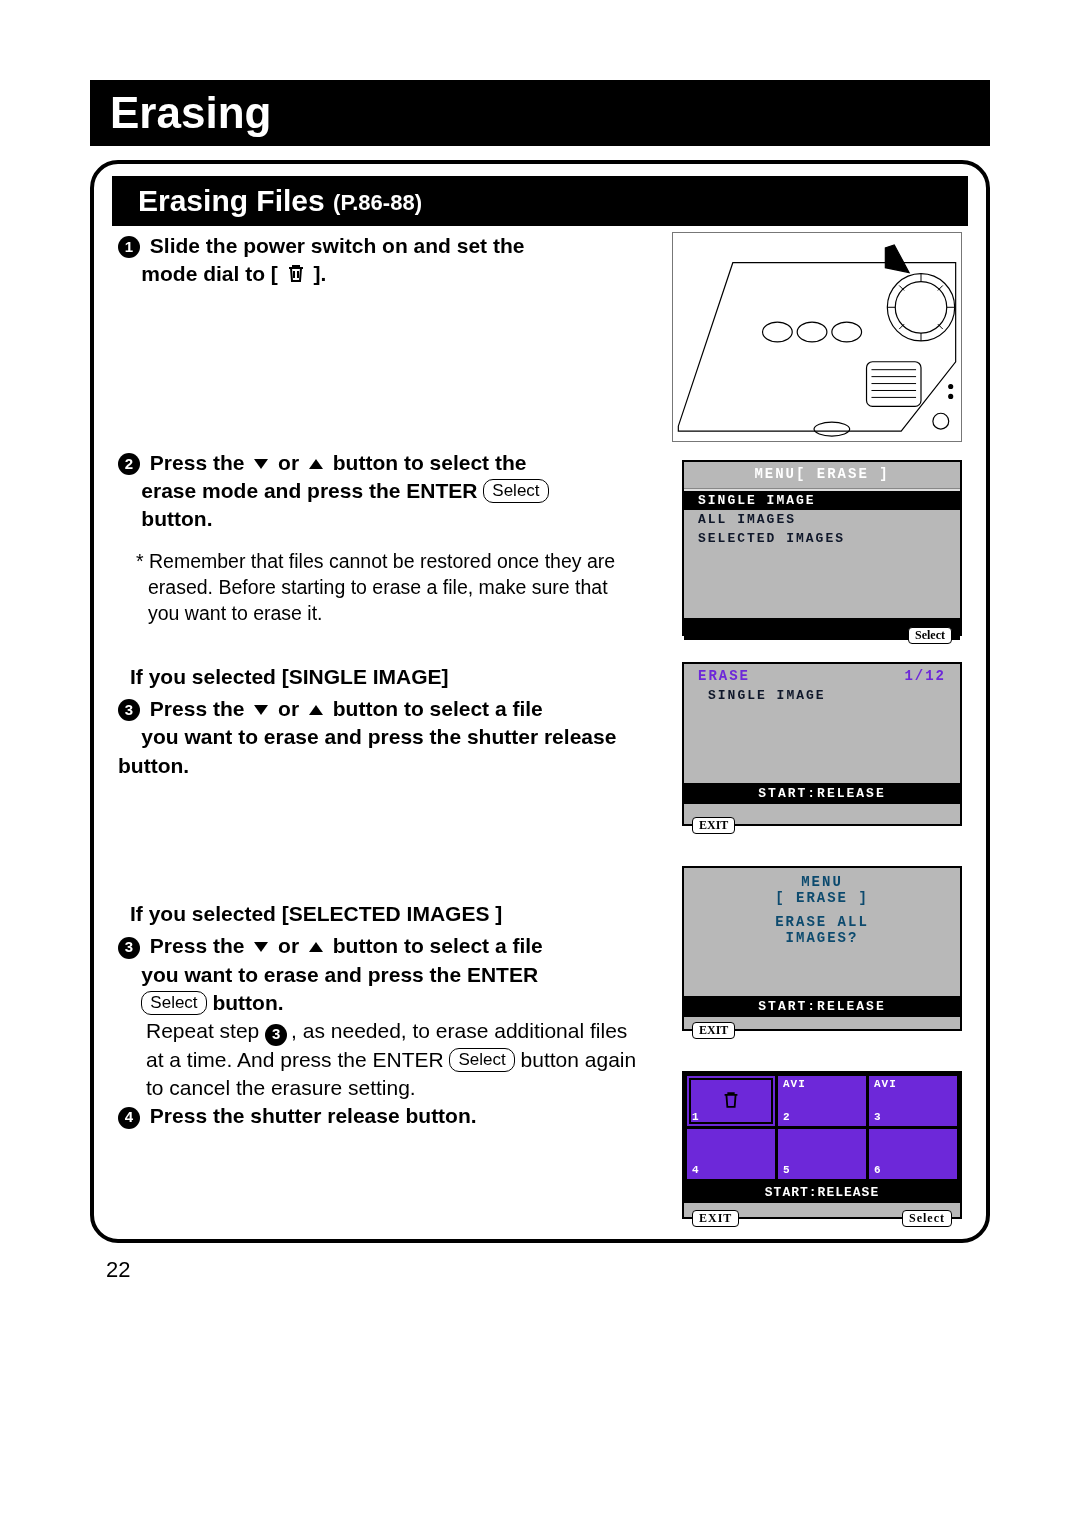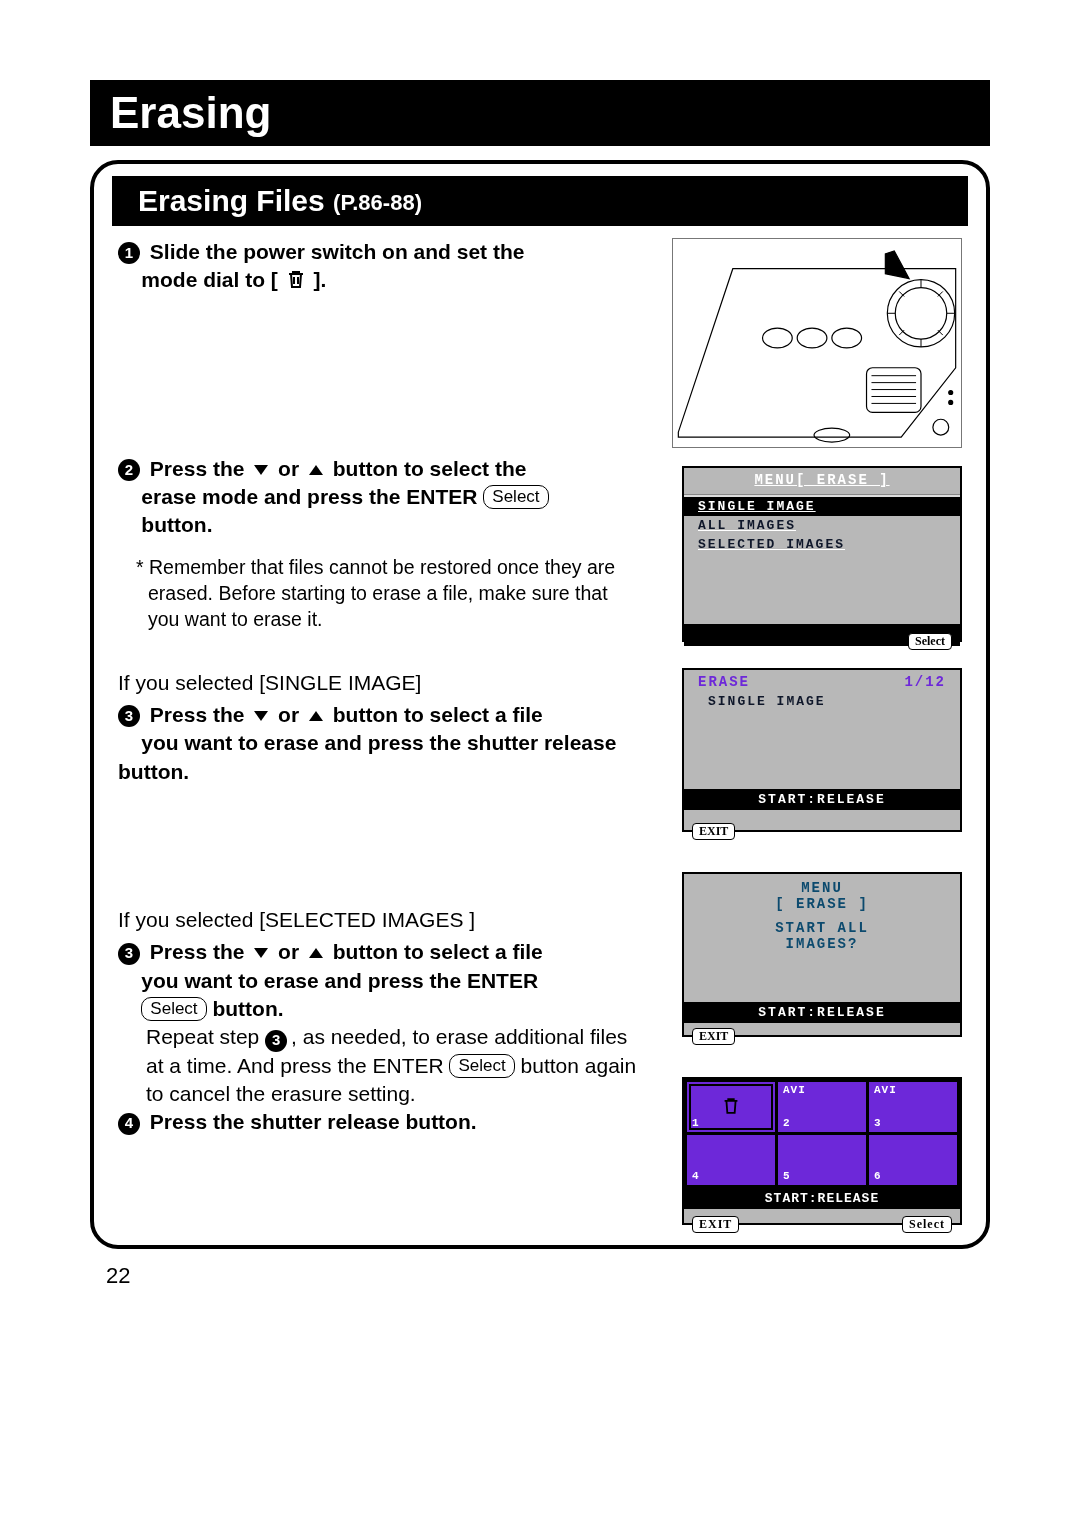--- a/index.html
+++ b/index.html
@@ -32,21 +32,21 @@
   }
   .subheader-wrap {
     padding: 12px 0 0 0;
   }
   .subheader {
     background: #000;
     color: #fff;
     font-weight: bold;
     font-size: 30px;
     padding: 8px 20px 8px 26px;
-    margin: 0 18px 12px 18px;
+    margin: 0 18px 6px 18px;
     border-radius: 0;
   }
   .subheader .pref {
     font-size: 22px;
     font-weight: bold;
     vertical-align: middle;
   }
   .content {
     display: flex;
     gap: 10px;
@@ -105,22 +105,23 @@
     line-height: 1.3;
   }
   .note {
     font-weight: normal;
     font-size: 19.5px;
     margin-top: 14px;
     padding-left: 30px;
     text-indent: -12px;
   }
   .cond {
-    font-weight: normal;
+    font-weight: bold;
     margin-bottom: 4px;
+    margin-left: 12px;
   }
   .trash-icon {
     display: inline-flex;
     width: 24px; height: 24px;
     align-items: center; justify-content: center;
     vertical-align: -4px;
   }
 
   
   .cam-illust {
@@ -384,21 +385,21 @@
                 <line x1="200" y1="166" x2="245" y2="166"></line>
               </g>
               <circle cx="270" cy="190" r="8"></circle>
               <circle cx="280" cy="155" r="2" fill="#000"></circle>
               <circle cx="280" cy="165" r="2" fill="#000"></circle>
               <ellipse cx="160" cy="198" rx="18" ry="7"></ellipse>
             </g>
           </svg>
         </div>
 
-        <div class="screen" style="height:176px;text-decoration:underline;">
+        <div class="screen" style="height:176px;">
           <div class="hdr">MENU[ ERASE ]</div>
           <div style="border-top:2px solid #ddd;">
             <div class="row selected">SINGLE IMAGE</div>
             <div class="row">ALL IMAGES</div>
             <div class="row">SELECTED IMAGES</div>
           </div>
           <div class="gap"></div>
           <div style="background:#000;height:22px;"></div>
           <div class="btn-tag" style="right:8px; bottom:-10px;">Select</div>
         </div>
@@ -413,21 +414,21 @@
           <div class="footer2">START:RELEASE</div>
           <div style="background:#b8b8b8;height:20px;"></div>
           <div class="btn-tag" style="left:8px; bottom:-10px;">EXIT</div>
         </div>
 
         <div class="screen" style="margin-top:22px;">
           <div class="mid-txt">
             <div>MENU</div>
             <div>[ ERASE ]</div>
             <div style="height:8px;"></div>
-            <div>START ALL</div>
+            <div>ERASE ALL</div>
             <div>IMAGES?</div>
           </div>
           <div class="mid-fill"></div>
           <div class="footer2">START:RELEASE</div>
           <div style="background:#b8b8b8;height:12px;"></div>
           <div class="btn-tag" style="left:8px; bottom:-10px;">EXIT</div>
         </div>
 
         <div class="grid-screen" style="margin-top:22px;">
           <div class="grid">

